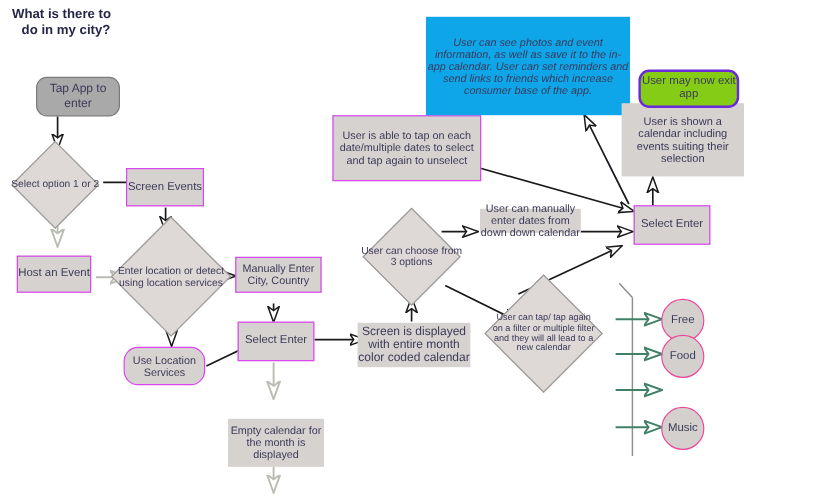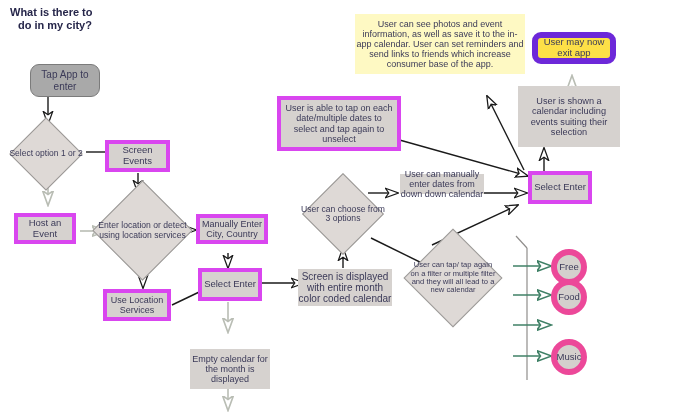--- a/index.html
+++ b/index.html
@@ -6,29 +6,29 @@
   body{width:686px;height:414px;position:relative;overflow:hidden;
        font-family:"Liberation Sans","DejaVu Sans",sans-serif;
        color:#3b3a58;}
   #canvas{position:absolute;left:0;top:0;width:686px;height:414px;}
   svg.edges{position:absolute;left:0;top:0;width:686px;height:414px;pointer-events:none;}
 
   .node{position:absolute;box-sizing:border-box;display:flex;align-items:center;
         justify-content:center;text-align:center;line-height:1.12;color:#3b3a58;}
 
   
-  .rect{background:#d6d2cf;border:4px solid #d946ef;}
+  .rect{background:#d6d2cf;border:1px solid #d946ef;}
   
   .start{background:#a9a9a9;border:1px solid #7b7b7b;border-radius:9px;}
   
-  .term{background:#fde047;border:6px solid #6d28d9;border-radius:9px;}
+  .term{background:#84cc16;border:2px solid #6d28d9;border-radius:9px;margin-top:26px;}
   
   .band{background:#d6d2cf;border:0;}
   
-  .circle{background:#d4d0cd;border:6px solid #ec4899;border-radius:50%;}
+  .circle{background:#d4d0cd;border:1px solid #ec4899;border-radius:50%;}
 
   
   .diamond{position:absolute;}
   .diamond .dshape{position:absolute;left:0;top:0;width:100%;height:100%;
       background:#ded9d6;border:1px solid #9a9896;
       transform:rotate(45deg);box-sizing:border-box;}
   .diamond .dtext{position:absolute;left:-14px;top:0;width:calc(100% + 28px);height:100%;
       display:flex;align-items:center;justify-content:center;text-align:center;
       line-height:1.1;color:#3b3a58;}
 
@@ -106,21 +106,21 @@
 
   <div class="node rect" style="left:14px;top:213px;width:62px;height:31px;font-size:9.5px;">Host an Event</div>
 
   <div class="diamond" style="left:107px;top:195px;width:71px;height:71px;">
     <div class="dshape"></div>
     <div class="dtext" style="font-size:8.6px;left:-18px;width:calc(100% + 36px);">Enter location or detect using location services</div>
   </div>
 
   <div class="node rect" style="left:196px;top:214px;width:72px;height:30px;font-size:9px;">Manually Enter City, Country</div>
 
-  <div class="node rect" style="left:103px;top:289px;width:68px;height:32px;font-size:9px;">Use Location Services</div>
+  <div class="node rect" style="left:103px;top:289px;width:68px;height:32px;font-size:9px;border-radius:12px;">Use Location Services</div>
 
   <div class="node rect" style="left:198px;top:268px;width:64px;height:33px;font-size:9.5px;">Select Enter</div>
 
   <div class="node band" style="left:190px;top:349px;width:80px;height:40px;font-size:9px;">Empty calendar for the month is displayed</div>
 
   <div class="node band" style="left:298px;top:269px;width:94px;height:37px;font-size:10px;">Screen is displayed with entire month color coded calendar</div>
 
   <div class="diamond" style="left:314px;top:185px;width:58px;height:58px;">
     <div class="dshape"></div>
     <div class="dtext" style="font-size:8.6px;left:-14px;width:calc(100% + 28px);">User can choose from 3 options</div>
@@ -130,21 +130,21 @@
 
   <div class="node band" style="left:400px;top:174px;width:84px;height:20px;font-size:9px;">User can manually enter dates from down down calendar</div>
 
   <div class="diamond" style="left:418px;top:243px;width:70px;height:70px;">
     <div class="dshape"></div>
     <div class="dtext" style="font-size:7.6px;left:-8px;width:calc(100% + 16px);">User can tap/ tap again on a filter or multiple filter and they will all lead to a new calendar</div>
   </div>
 
   <div class="node rect" style="left:528px;top:171px;width:64px;height:33px;font-size:9.5px;">Select Enter</div>
 
-  <div class="node band" style="left:355px;top:14px;width:170px;height:60px;font-size:9px;background:#fef9c3;">User can see photos and event information, as well as save it to the in-app calendar. User can set reminders and send links to friends which increase consumer base of the app.</div>
+  <div class="node band" style="left:355px;top:14px;width:170px;height:82px;font-size:9px;background:#0ea5e9;font-style:italic;">User can see photos and event information, as well as save it to the in-app calendar. User can set reminders and send links to friends which increase consumer base of the app.</div>
 
   <div class="node band" style="left:518px;top:86px;width:102px;height:61px;font-size:9.2px;">User is shown a calendar including events suiting their selection</div>
 
   <div class="node term" style="left:532px;top:32px;width:84px;height:32px;font-size:9.5px;">User may now exit app</div>
 
   <div class="node circle" style="left:551px;top:249px;width:36px;height:36px;font-size:9.5px;">Free</div>
   <div class="node circle" style="left:551px;top:279px;width:36px;height:36px;font-size:9.5px;">Food</div>
   <div class="node circle" style="left:551px;top:339px;width:36px;height:36px;font-size:9.5px;">Music</div>
 
 </div>

